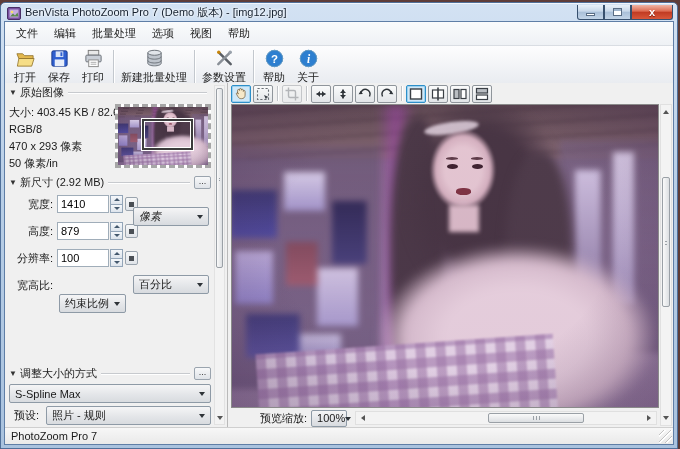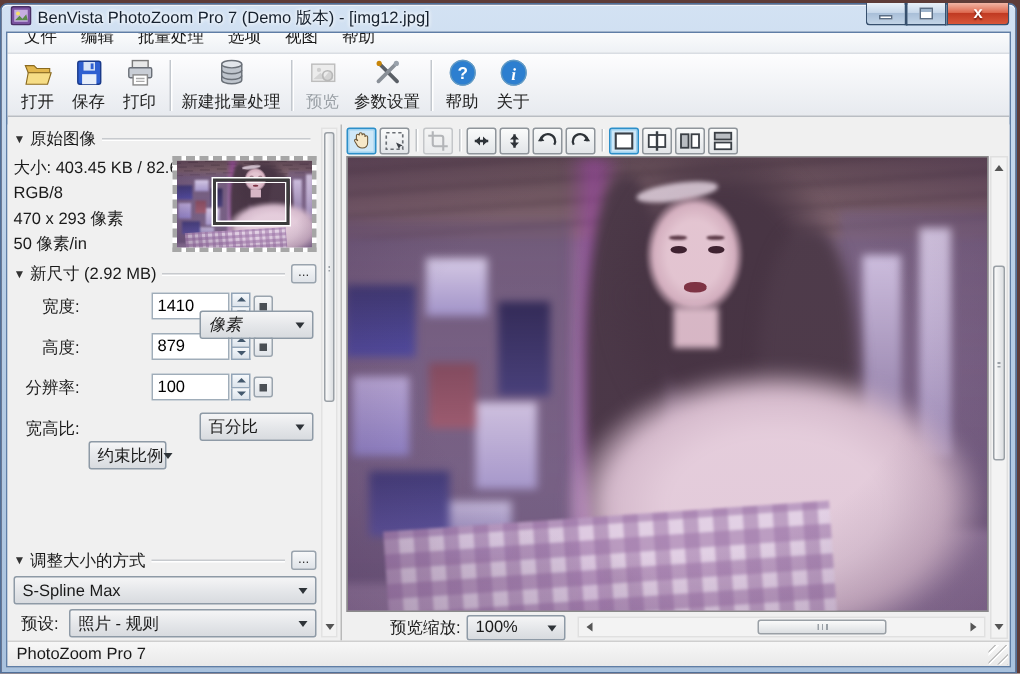--- a/index.html
+++ b/index.html
@@ -3,37 +3,37 @@
 <meta charset="utf-8">
 <style>
   * { box-sizing: border-box; margin:0; padding:0; }
   html,body { width:680px; height:449px; overflow:hidden; }
   body { background:#5e3c38; font-family:"Liberation Sans", sans-serif; font-size:11px; color:#1a1a1a; position:relative; }
 
   
   .window { position:absolute; left:0; top:2px; width:678px; height:447px;
     background:linear-gradient(180deg,#d3e2f3 0%, #b9cfe7 40%, #a9c2de 100%);
     border:1px solid #50709a; border-radius:5px 5px 0 0; box-shadow:inset 0 1px 0 rgba(255,255,255,.7); }
-  .titlebar { height:17px; display:flex; align-items:flex-start; padding:1px 4px 0 6px; }
+  .titlebar { height:17px; display:flex; align-items:flex-end; padding:1px 4px 0 6px; }
   .title-icon { width:14px; height:13px; margin-right:4px; }
   .title-text { font-size:11px; color:#15202e; text-shadow:0 0 3px #fff,0 0 3px #fff; white-space:nowrap; }
   .win-controls { margin-left:auto; display:flex; margin-top:-2px; }
   .win-btn { width:27px; height:15px; border:1px solid #37506e; border-top:none; display:flex; align-items:center; justify-content:center;
     background:linear-gradient(#e9f1f9 0%,#c8d8ea 45%,#a9bfd8 50%,#c2d4e7 100%); }
   .win-btn.first { border-radius:0 0 0 3px; }
   .win-btn.close { width:42px; border-radius:0 0 3px 0;
     background:linear-gradient(#f0b5a5 0%,#dd6a50 45%,#c03a22 50%,#d8573a 100%); }
   .glyph-min { width:9px; height:3px; background:#fff; border:1px solid #5a6d84; margin-top:5px; }
   .glyph-max { width:9px; height:8px; border:1px solid #5a6d84; background:#fff; box-shadow:inset 0 2px 0 #9eb4cc; }
   .glyph-close { color:#fff; font-weight:bold; font-size:11px; text-shadow:0 1px 1px #7a1d0d; line-height:10px; }
 
   .client { position:absolute; left:3px; right:3px; top:18px; bottom:3px; border:1px solid #5f7ea6; background:#f0f0f0; overflow:hidden; }
 
   
-  .menubar { height:14px; background:linear-gradient(#fafbfc,#eef1f5); border-bottom:1px solid #d9dde3; display:flex; align-items:flex-end; padding-left:3px; }
+  .menubar { height:24px; background:linear-gradient(#fafbfc,#eef1f5); border-bottom:1px solid #d9dde3; display:flex; align-items:center; padding-left:3px; }
   .menu-item { padding:2px 8px 3px; cursor:default; }
 
   
   .toolbar { height:42px; background:linear-gradient(#fdfdfe,#e7eaef); border-bottom:1px solid #b9bdc3; display:flex; align-items:center; padding:0 3px; }
   .tb-btn { display:flex; flex-direction:column; align-items:center; justify-content:center; min-width:34px; height:40px; padding:1px 4px 2px; color:#222; }
   .tb-btn svg { width:21px; height:21px; }
   .tb-btn .tb-label { margin-top:1px; white-space:nowrap; }
   .tb-btn.disabled { color:#9aa0a6; }
   .tb-sep { width:1px; height:34px; background:#c3c8ce; box-shadow:1px 0 0 #ffffff; margin:0 3px; }
 
@@ -52,35 +52,35 @@
 
   .orig-wrap { display:flex; margin:4px 0 3px; }
   .orig-text { width:106px; line-height:17px; white-space:nowrap; }
   .thumb-frame { width:102px; height:64px; border:3px dashed #a6a6a6; background:#fff; position:relative; overflow:hidden; }
   .thumb-scale { position:absolute; left:0; top:0; width:432px; height:313px; transform:scale(0.223,0.188); transform-origin:0 0; }
   .thumb-sel { position:absolute; left:27%; top:21%; width:56%; height:54%; border:2px solid #3c3c3c; box-shadow:inset 0 0 0 1px #fff,0 0 0 1px #fff; }
 
   .ns-rows { position:relative; margin-top:4px; height:172px; }
   .ns-row { display:flex; align-items:center; height:20px; margin-bottom:7px; }
   .ns-label { width:44px; text-align:right; margin-right:4px; white-space:nowrap; }
-  .tin { width:52px; height:18px; border:1px solid #a0adb9; background:#fff; font:11px "Liberation Sans",sans-serif; padding:0 3px;margin-left:44px; }
+  .tin { width:52px; height:18px; border:1px solid #a0adb9; background:#fff; font:11px "Liberation Sans",sans-serif; padding:0 3px; }
   .spin { width:13px; height:18px; display:flex; flex-direction:column; margin-left:1px; }
   .spin-b { flex:1; border:1px solid #93a5b8; background:linear-gradient(#f5f8fb,#dde4ec); display:flex; align-items:center; justify-content:center; }
   .spin-b + .spin-b { border-top:none; }
   .tri-up { width:0; height:0; border:3px solid transparent; border-bottom:3px solid #44596e; margin-top:-3px; }
   .tri-dn { width:0; height:0; border:3px solid transparent; border-top:3px solid #44596e; margin-bottom:-3px; }
   .rst-btn { width:13px; height:14px; border:1px solid #9aa4ae; border-radius:2px; background:linear-gradient(#f6f7f8,#e0e4e9); margin-left:2px; display:flex; align-items:center; justify-content:center; }
   .rst-dot { width:5px; height:5px; background:#4a4f55; }
 
   .combo { height:19px; border:1px solid #8e9aa6; border-radius:2px; background:linear-gradient(#f5f5f6,#e4e6e9 55%,#d8dbdf); display:flex; align-items:center; padding:0 5px; white-space:nowrap; }
   .combo-arr { margin-left:auto; width:0; height:0; border:3.5px solid transparent; border-top:4px solid #2e3338; position:relative; top:2px; }
   .combo.w74 { position:absolute; right:2px; width:76px; }
   .combo.p-unit { top:13px;font-style:italic; }
   .combo.r-unit { top:81px; }
-  .combo.w70 { width:52px; margin-left:2px;margin-top:36px; }
+  .combo.w70 { width:67px; margin-left:2px;margin-top:36px; }
   .combo.full { width:100%; margin:3px 0 2px; }
   .combo.flex1 { flex:1; margin-left:3px; }
 
   .sb-scroll { position:absolute; right:2px; top:2px; bottom:2px; width:11px; background:#f3f3f3; border:1px solid #e2e2e2; }
   .sb-thumb { position:absolute; left:1px; right:1px; top:2px; height:180px; border:1px solid #9aa0a6; border-radius:2px; background:linear-gradient(90deg,#fafafa,#dcdfe2); }
   .grip { position:absolute; left:2px; right:2px; top:50%; height:5px; margin-top:-2px;
     background:repeating-linear-gradient(0deg,#9aa0a6 0 1px,transparent 1px 2.5px); }
   .sb-down { position:absolute; left:1px; right:1px; bottom:1px; height:11px; display:flex; align-items:center; justify-content:center; background:#f3f3f3; }
 
   
@@ -94,21 +94,21 @@
 
   .canvas { position:absolute; left:3px; top:21px; right:14px; bottom:19px; border:1px solid #8a8a8a; overflow:hidden; background:#8b7a93; }
 
   .vscroll { position:absolute; right:1px; top:21px; bottom:1px; width:12px; background:#f3f3f3; border:1px solid #e0e0e0; }
   .vs-up { position:absolute; top:1px; left:1px; right:1px; height:12px; display:flex; align-items:center; justify-content:center; }
   .vs-dn { position:absolute; bottom:1px; left:1px; right:1px; height:12px; display:flex; align-items:center; justify-content:center; }
   .vs-thumb { position:absolute; left:1px; right:1px; top:72px; height:130px; border:1px solid #9aa0a6; border-radius:2px; background:linear-gradient(90deg,#fafafa,#dcdfe2); }
 
   .bottombar { position:absolute; left:0; right:14px; bottom:0; height:18px; display:flex; align-items:center; padding-left:4px; }
   .pz-label { margin-right:4px; white-space:nowrap;margin-left:28px; }
-  .combo.zoom { width:66px; height:17px;justify-content:center; }
+  .combo.zoom { width:36px; height:17px; }
   .hscroll { flex:1; height:14px; margin:0 2px 0 8px; position:relative; background:#f3f3f3; border:1px solid #e0e0e0; }
   .hs-left { position:absolute; left:1px; top:0; bottom:0; width:12px; display:flex; align-items:center; justify-content:center; }
   .hs-right { position:absolute; right:1px; top:0; bottom:0; width:12px; display:flex; align-items:center; justify-content:center; }
   .hs-thumb { position:absolute; left:44%; width:32%; top:1px; bottom:1px; border:1px solid #9aa0a6; border-radius:2px; background:linear-gradient(#fafafa,#dcdfe2); }
   .hgrip { position:absolute; top:2px; bottom:2px; left:50%; width:7px; margin-left:-3px;
     background:repeating-linear-gradient(90deg,#9aa0a6 0 1px,transparent 1px 3px); }
   .arr-u { width:0;height:0;border:3.5px solid transparent;border-bottom:4px solid #555; margin-top:-3px;}
   .arr-d { width:0;height:0;border:3.5px solid transparent;border-top:4px solid #555; margin-bottom:-3px;}
   .arr-l { width:0;height:0;border:3.5px solid transparent;border-right:4px solid #555; margin-left:-3px;}
   .arr-r { width:0;height:0;border:3.5px solid transparent;border-left:4px solid #555; margin-right:-3px;}
@@ -229,29 +229,20 @@
       <div class="tb-sep"></div>
       <div class="tb-btn">
         <svg viewBox="0 0 22 22">
           <path d="M4 5 v11 c0 1.5 3.1 2.7 7 2.7 s7 -1.2 7 -2.7 V5" fill="#bfc5cd" stroke="#6a7078"></path>
           <ellipse cx="11" cy="5" rx="7" ry="2.6" fill="#e1e5ea" stroke="#6a7078"></ellipse>
           <path d="M4 9 c0 1.5 3.1 2.7 7 2.7 s7 -1.2 7 -2.7 M4 13 c0 1.5 3.1 2.7 7 2.7 s7 -1.2 7 -2.7" fill="none" stroke="#6a7078"></path>
         </svg>
         <span class="tb-label">新建批量处理</span>
       </div>
       <div class="tb-sep"></div>
-      <div class="tb-btn disabled">
-        <svg viewBox="0 0 22 22">
-          <rect x="3" y="5" width="16" height="12" fill="#ececec" stroke="#bdbdbd"></rect>
-          <circle cx="8" cy="9" r="1.5" fill="#cfcfcf"></circle>
-          <path d="M4 15.5 L9 11 l3 3 4 -5 2 6.5 Z" fill="#d4d4d4"></path>
-          <circle cx="14" cy="13" r="3.4" fill="none" stroke="#b8b8b8" stroke-width="1.2"></circle>
-        </svg>
-        <span class="tb-label">预览</span>
-      </div>
       <div class="tb-btn">
         <svg viewBox="0 0 22 22">
           <line x1="5" y1="4.5" x2="17.5" y2="17" stroke="#5a5f66" stroke-width="2.6" stroke-linecap="round"></line>
           <line x1="17" y1="4.5" x2="4.5" y2="17" stroke="#8a9098" stroke-width="2.6" stroke-linecap="round"></line>
           <circle cx="5" cy="4.5" r="1.8" fill="#c8860a"></circle>
           <circle cx="17" cy="4.5" r="1.8" fill="#9aa2ac"></circle>
         </svg>
         <span class="tb-label">参数设置</span>
       </div>
       <div class="tb-sep"></div>

